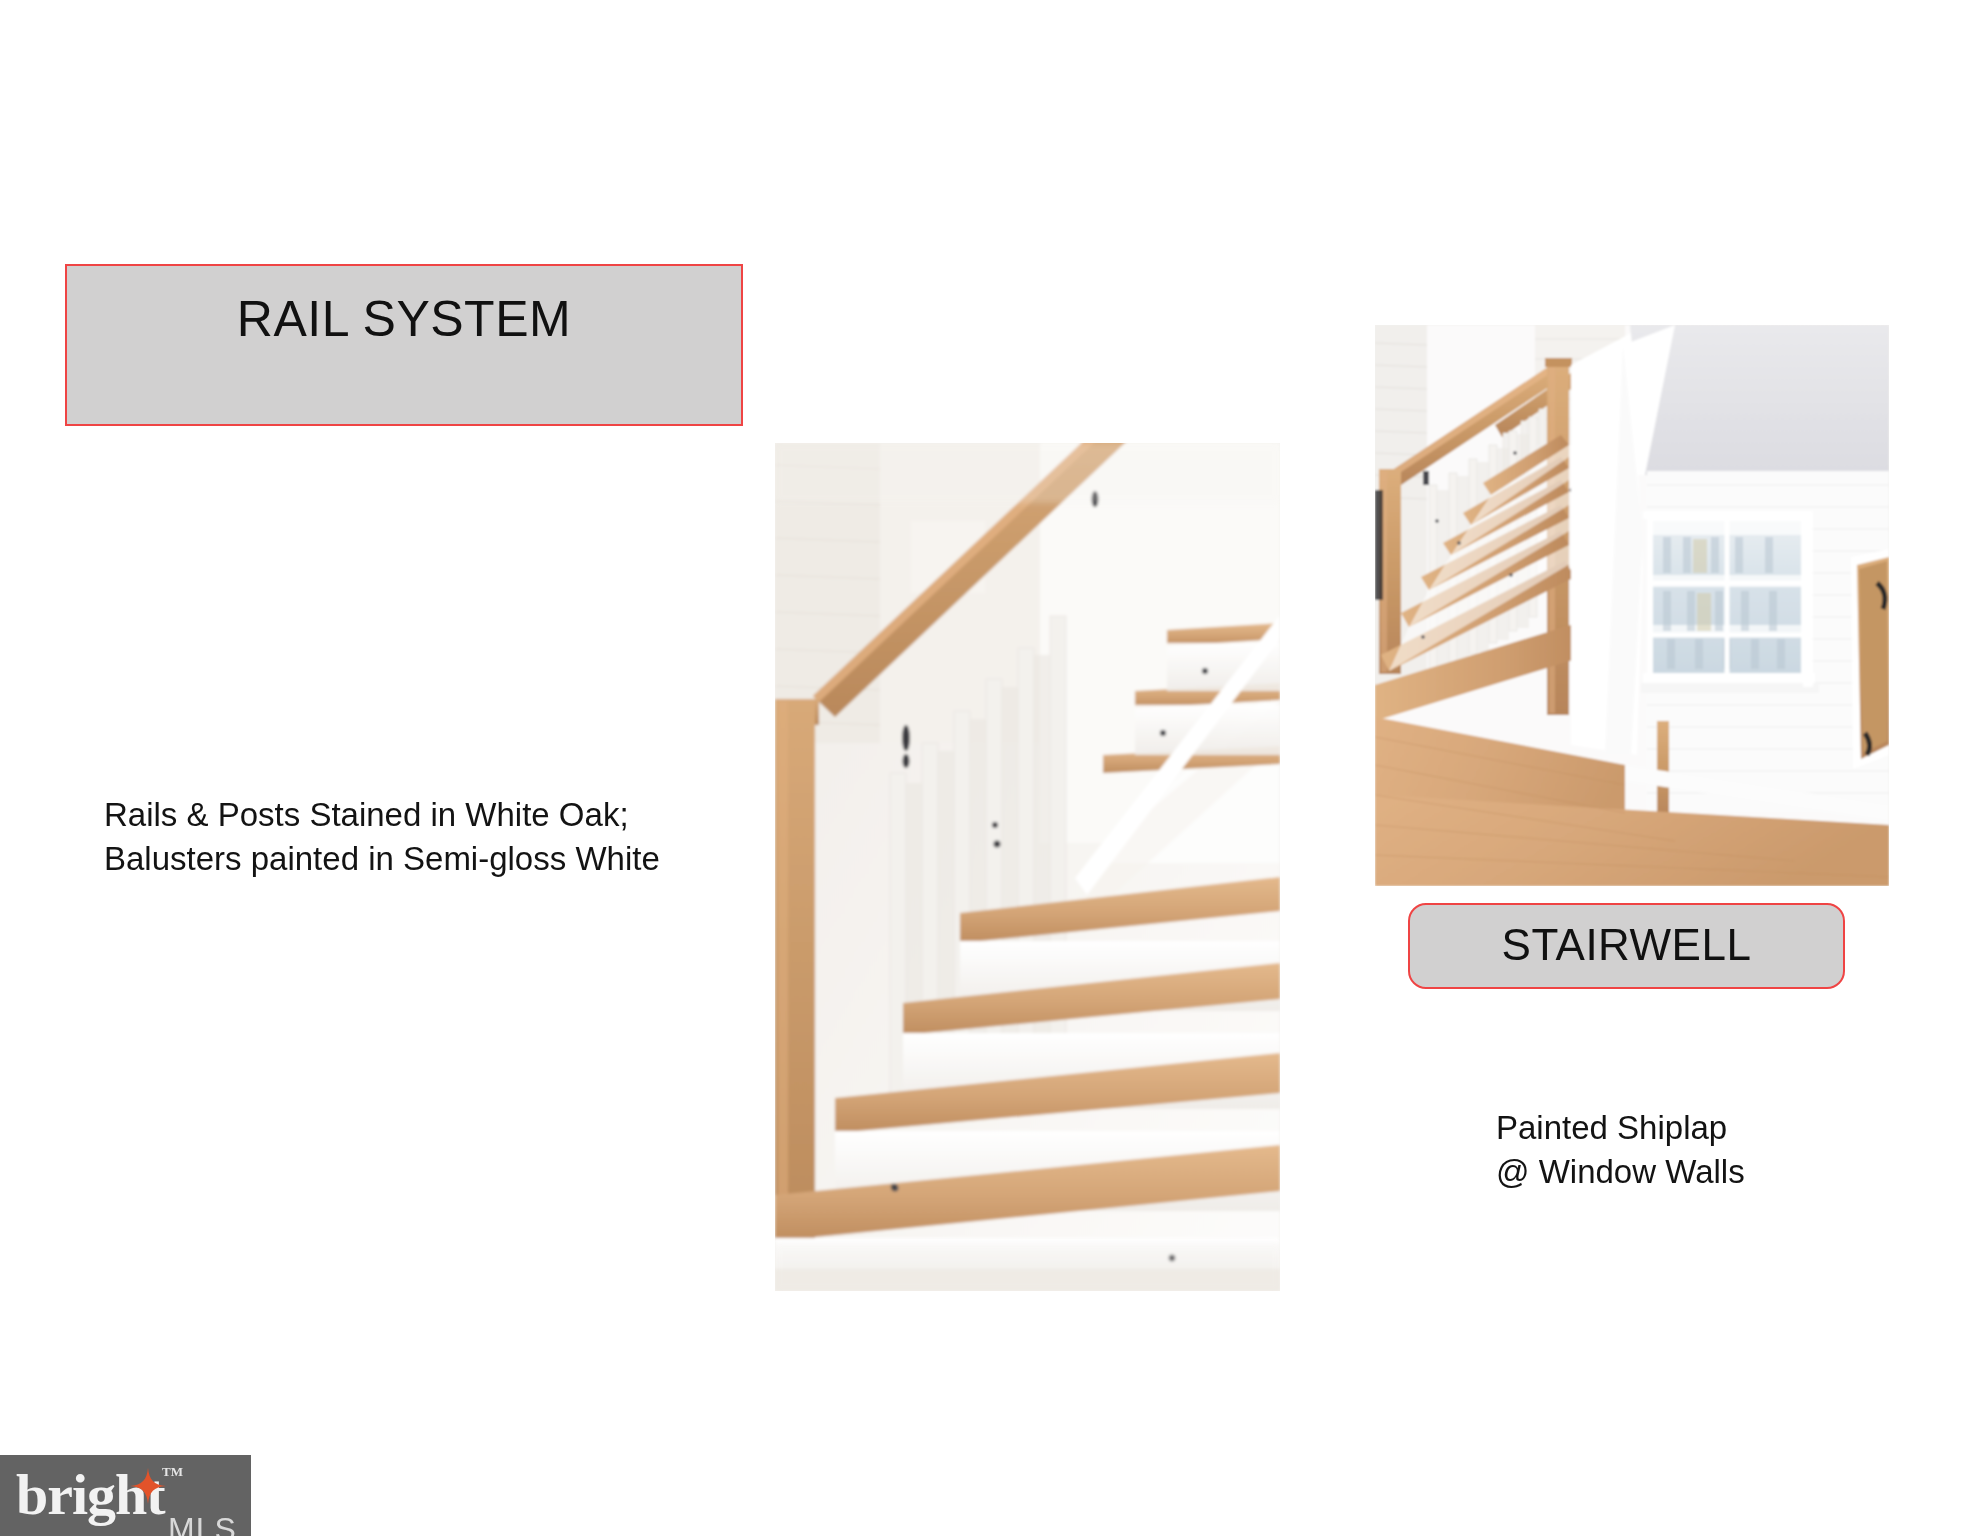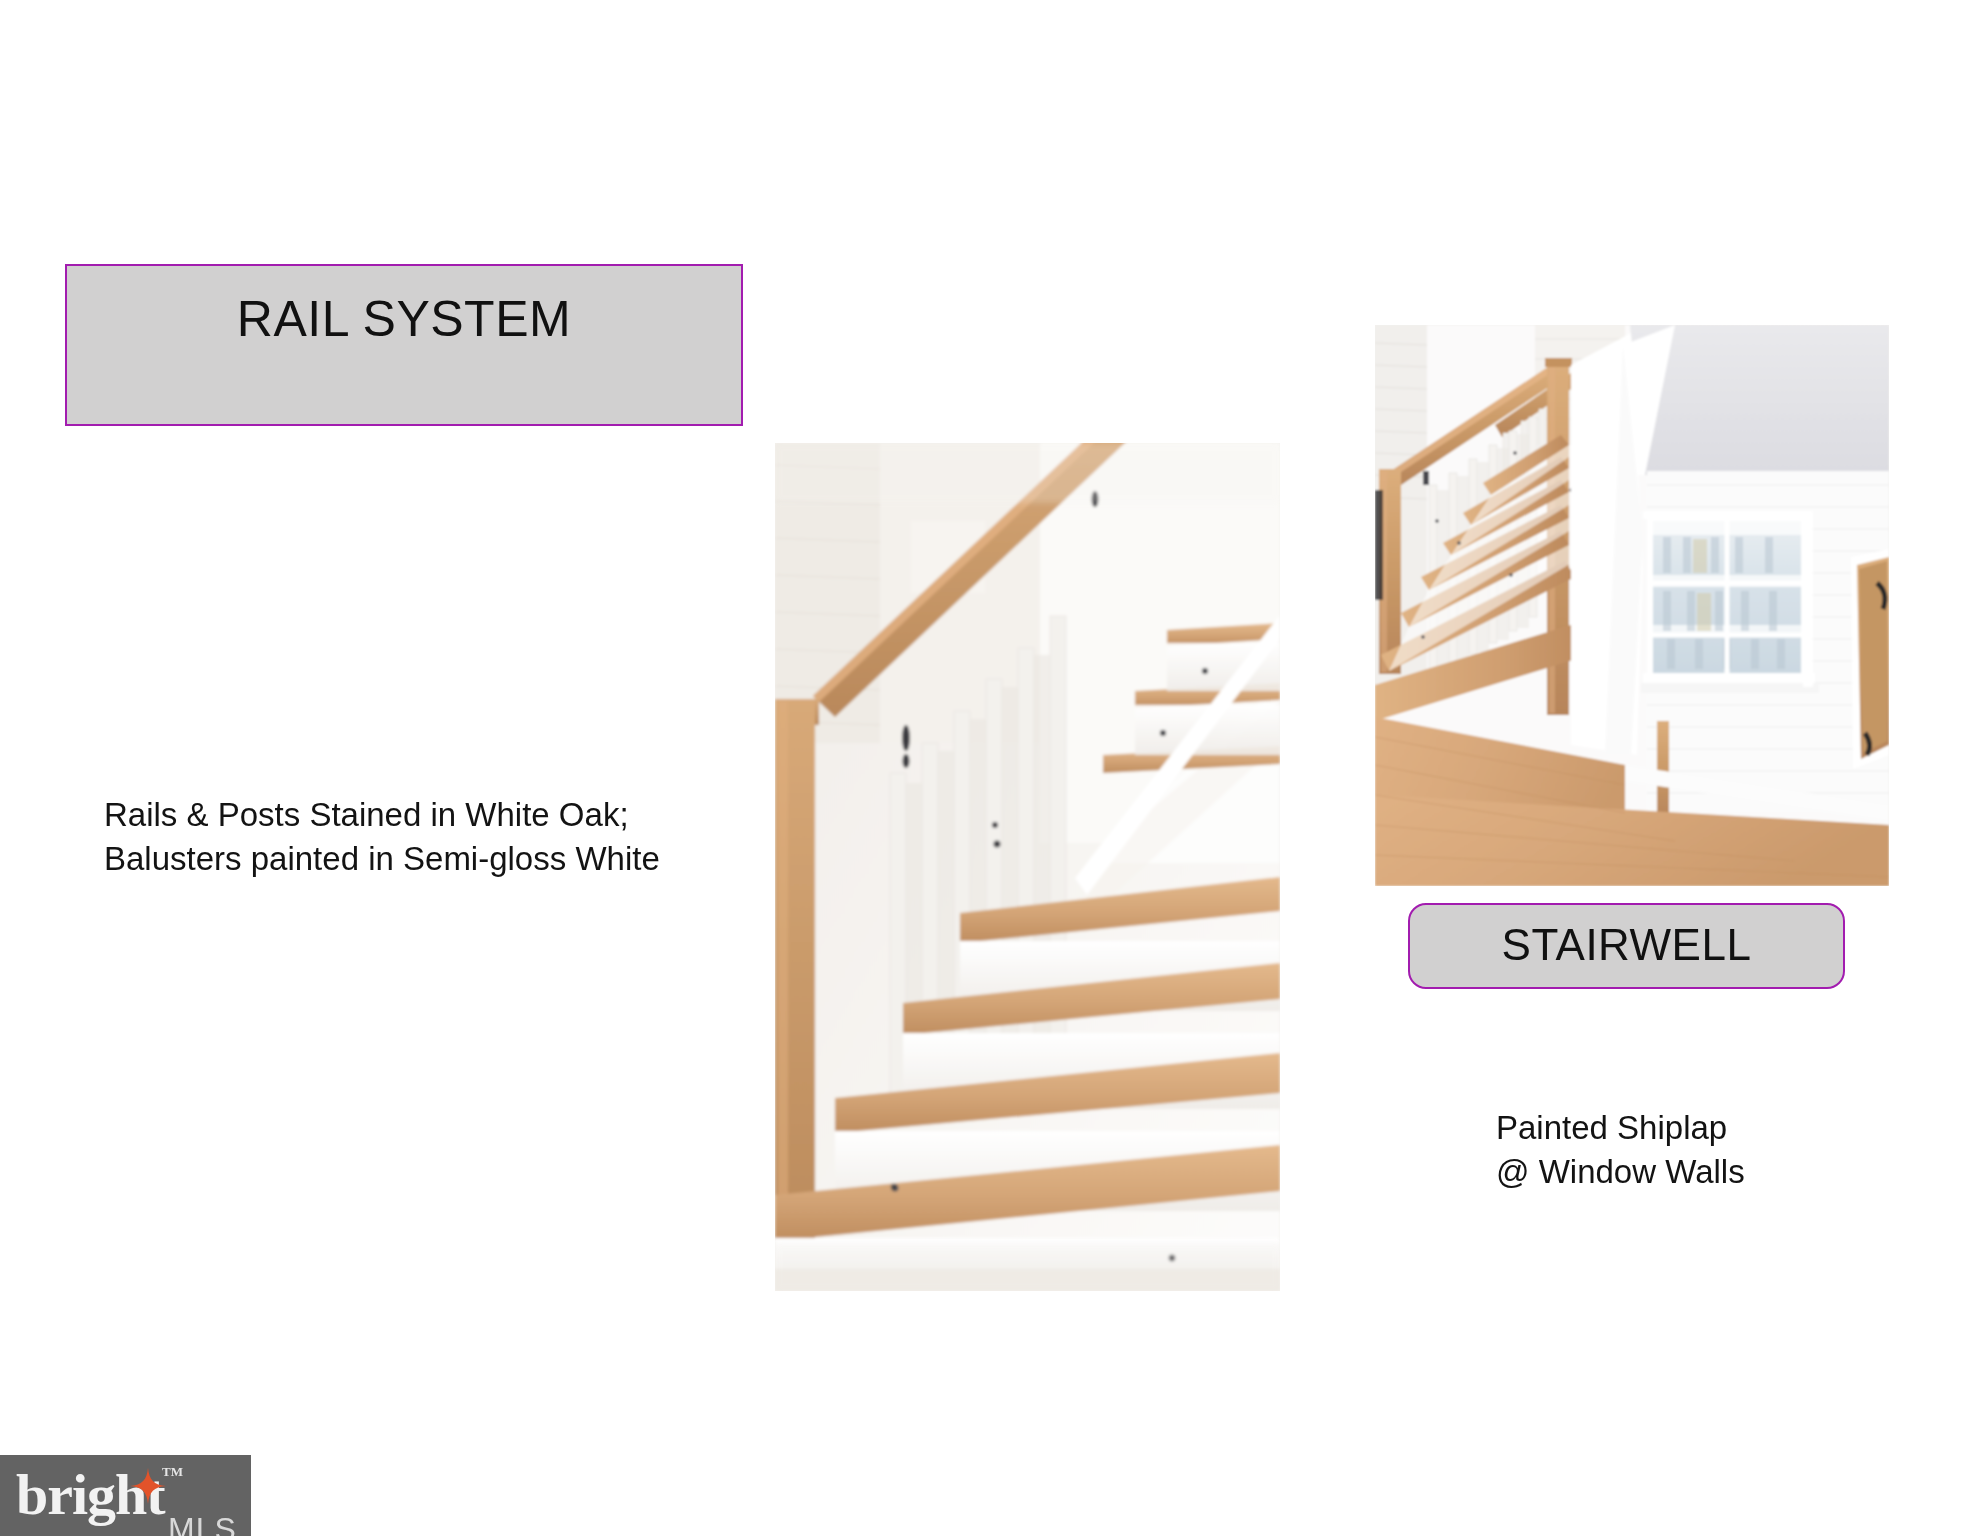--- a/index.html
+++ b/index.html
@@ -14,21 +14,21 @@
     position: relative;
     overflow: hidden;
     font-family: "Liberation Sans", sans-serif;
     -webkit-font-smoothing: antialiased;
   }
 
   
   .label-box {
     position: absolute;
     background: #D1D0D0;
-    border: 2px solid #a21caf;
+    border: 2px solid #ef4444;
     box-sizing: border-box;
     display: flex;
     align-items: center;
     justify-content: center;
     color: #111111;
   }
   #rail-system-box {
     left: 65px;
     top: 264px;
     width: 678px;

